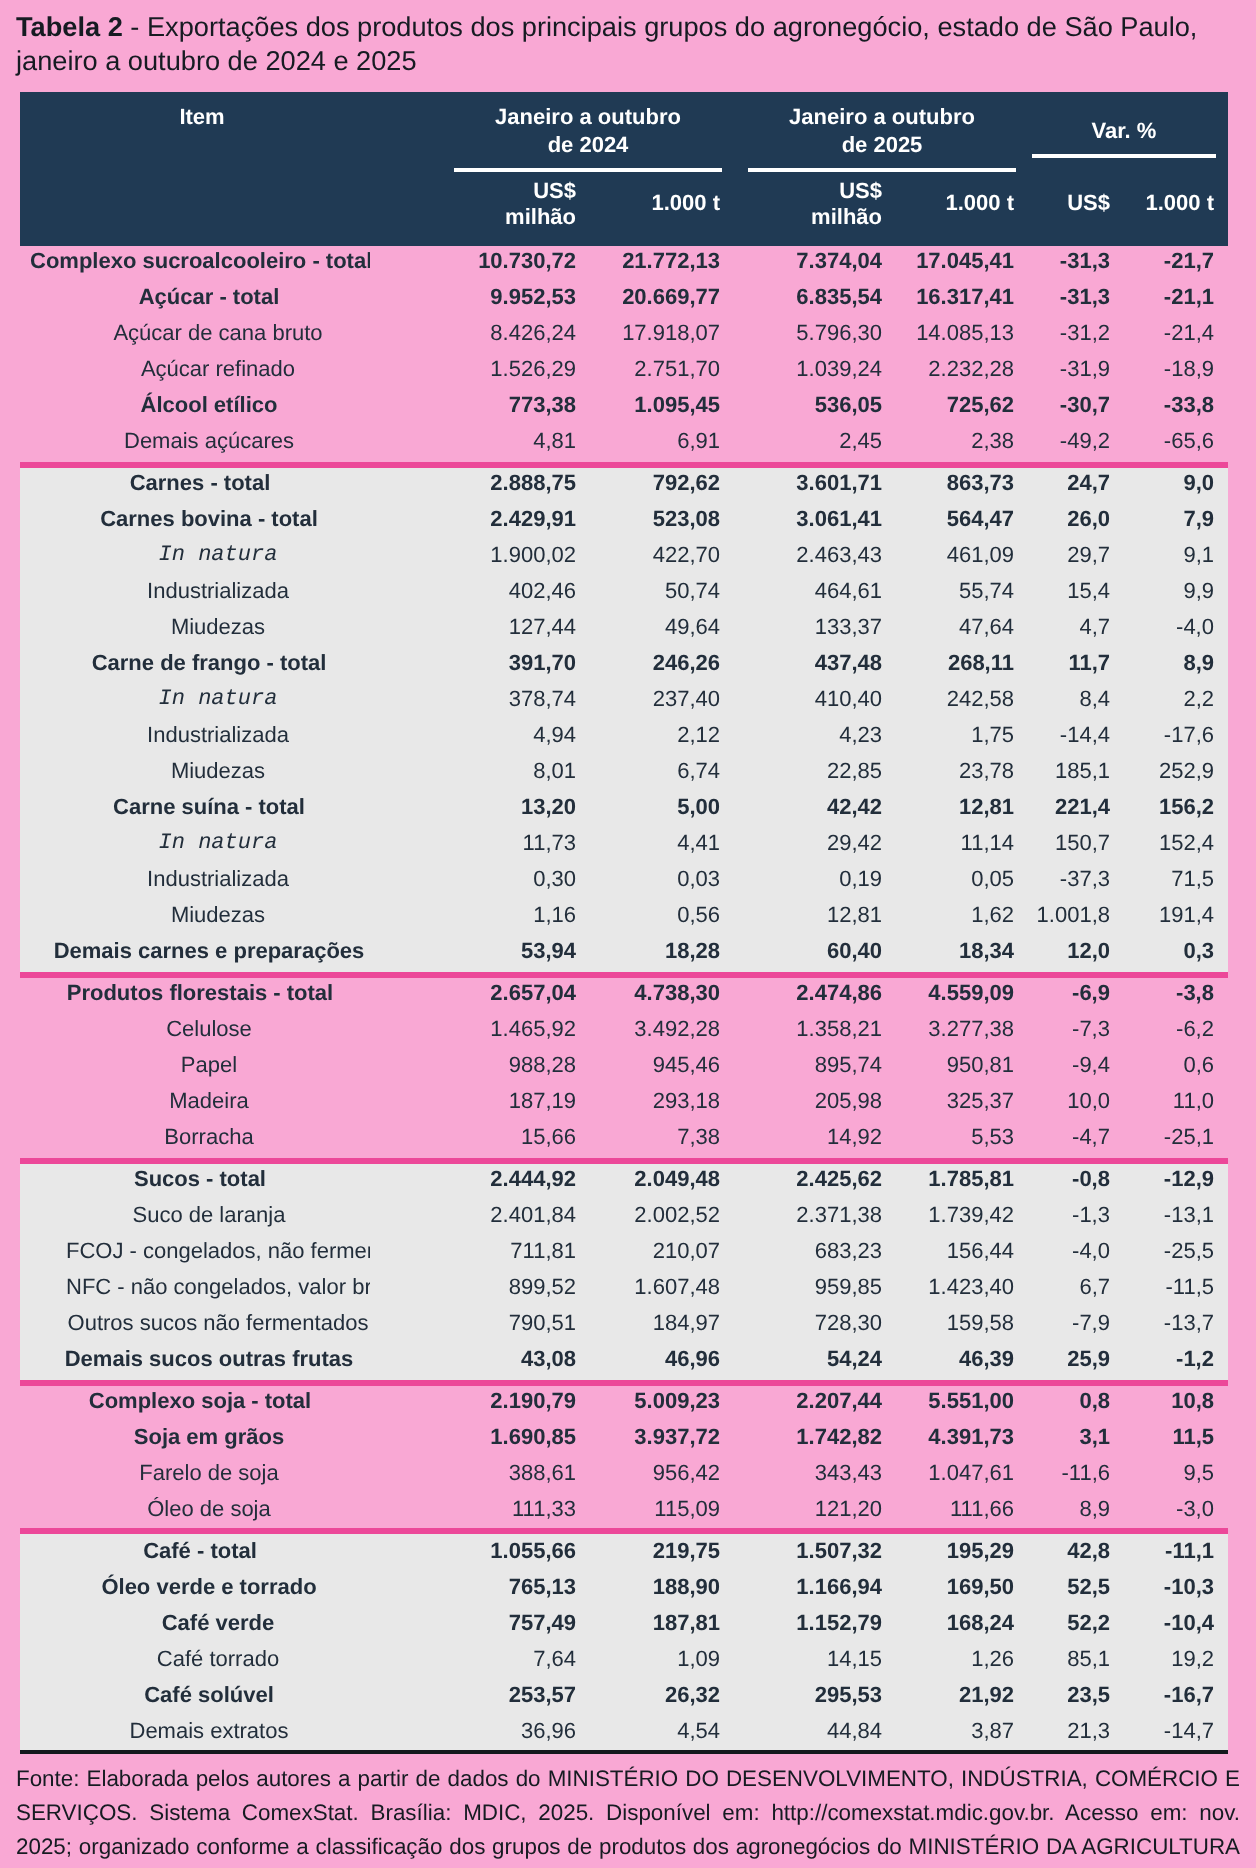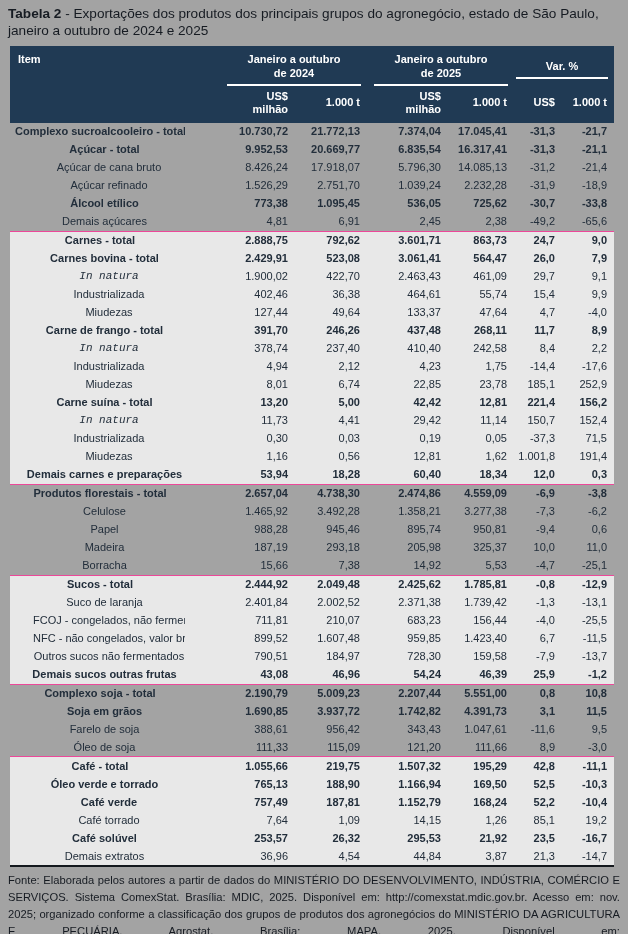--- a/index.html
+++ b/index.html
@@ -1,37 +1,37 @@
 <!DOCTYPE html>
 <html><head>
 <meta charset="utf-8">
 <style>
   html,body { margin:0; padding:0; background:#ffffff; }
   .page {
     width:628px; height:934px; box-sizing:border-box;
     padding:6px 8px 0 8px;
     font-family:"Liberation Sans", sans-serif;
-    color:#1f2733; background:#a3a3a3; overflow:hidden;
+    color:#1f2733; background:#f9a8d4; overflow:hidden;
   }
   .title {
     font-size:13.6px; line-height:1.22; margin:0 0 7px 0;
     color:#161b22; width:612px;
   }
   .title strong { font-weight:bold; }
 
   table.exports {
     border-collapse:collapse; table-layout:fixed;
     width:604px; margin-left:2px;
     border-bottom:2px solid #14181d;
   }
   thead th {
     background:#203a54; color:#ffffff; font-weight:bold;
     font-size:11px; vertical-align:middle;
   }
-  th.item-head { text-align:left; padding-left:8px; vertical-align:middle; }
+  th.item-head { text-align:center; padding-left:8px; vertical-align:middle; }
   tr.grp-row th { padding-top:7px; vertical-align:top; }
   .grp-inner {
     white-space:pre-line; text-align:center; line-height:1.25;
     padding-bottom:3px; border-bottom:2px solid #ffffff;
   }
   .grp-inner.year { width:134px; margin:0 0 0 auto; }
   .grp-inner.var  { width:92px;  margin:0 5px 0 auto; padding-top:7px; }
   tr.sub-row th {
     text-align:right; white-space:pre-line; line-height:1.2;
     padding:3px 2px 7px 0;
@@ -42,21 +42,21 @@
     font-size:11px; line-height:13.2px; padding:2.4px 0;
     color:#222e3b;
   }
   td.lbl { text-align:center; overflow:hidden; white-space:nowrap; }
   td.lbl.ind0 { padding-left:5px; }
   td.lbl.ind1 { padding-left:14px; }
   td.lbl.ind2 { padding-left:23px; }
   td.num { text-align:right; padding-right:2px; }
   td.num:last-child { padding-right:7px; }
   tr.shaded td { background:#e8e8e8; }
-  tr.sec-start td { border-top:1px solid #ec4899; }
+  tr.sec-start td { border-top:3px solid #ec4899; }
   .b { font-weight:bold; }
   .i { font-style:italic;font-family:Liberation Mono, monospace; }
 
   .fonte {
     width:612px; margin:5px 0 0 0;
     font-size:11.2px; line-height:1.52; text-align:justify;
     color:#161b22;
   }
   .fonte strong { font-weight:normal; }
 </style>
@@ -181,21 +181,21 @@
           <td class="num">1.900,02</td>
           <td class="num">422,70</td>
           <td class="num">2.463,43</td>
           <td class="num">461,09</td>
           <td class="num">29,7</td>
           <td class="num">9,1</td>
         </tr>
         <tr class="shaded">
           <td class="lbl ind2">Industrializada</td>
           <td class="num">402,46</td>
-          <td class="num">36,38</td>
+          <td class="num">50,74</td>
           <td class="num">464,61</td>
           <td class="num">55,74</td>
           <td class="num">15,4</td>
           <td class="num">9,9</td>
         </tr>
         <tr class="shaded">
           <td class="lbl ind2">Miudezas</td>
           <td class="num">127,44</td>
           <td class="num">49,64</td>
           <td class="num">133,37</td>

